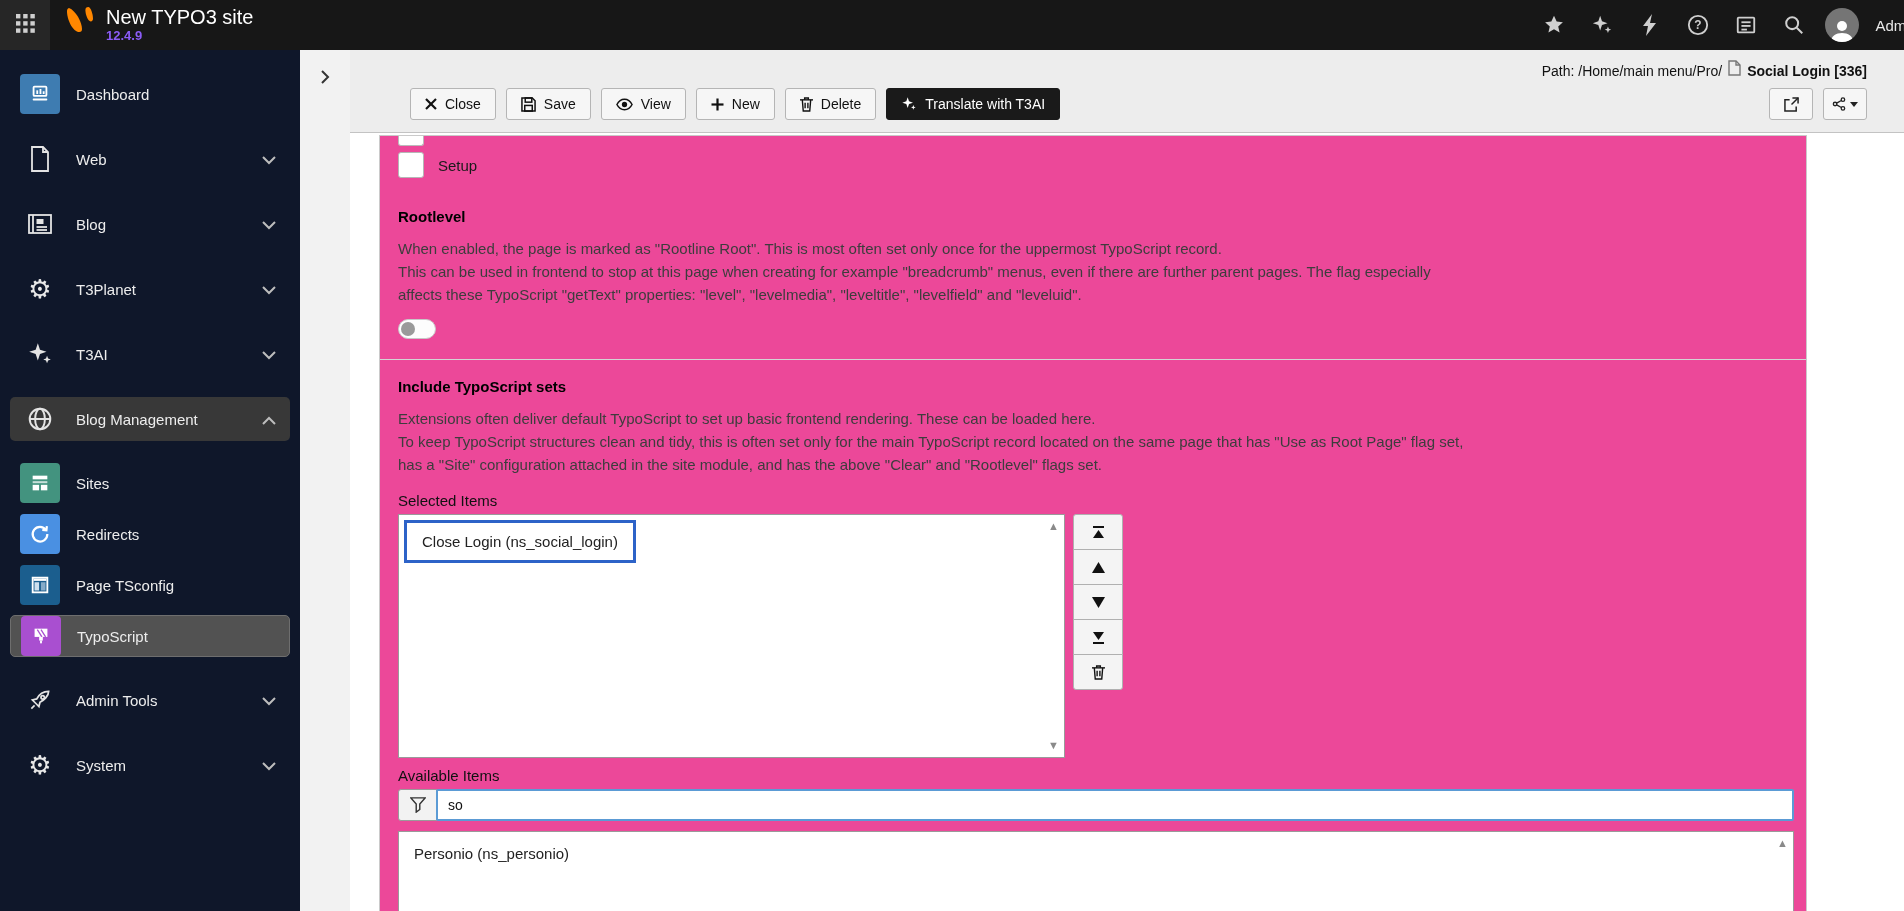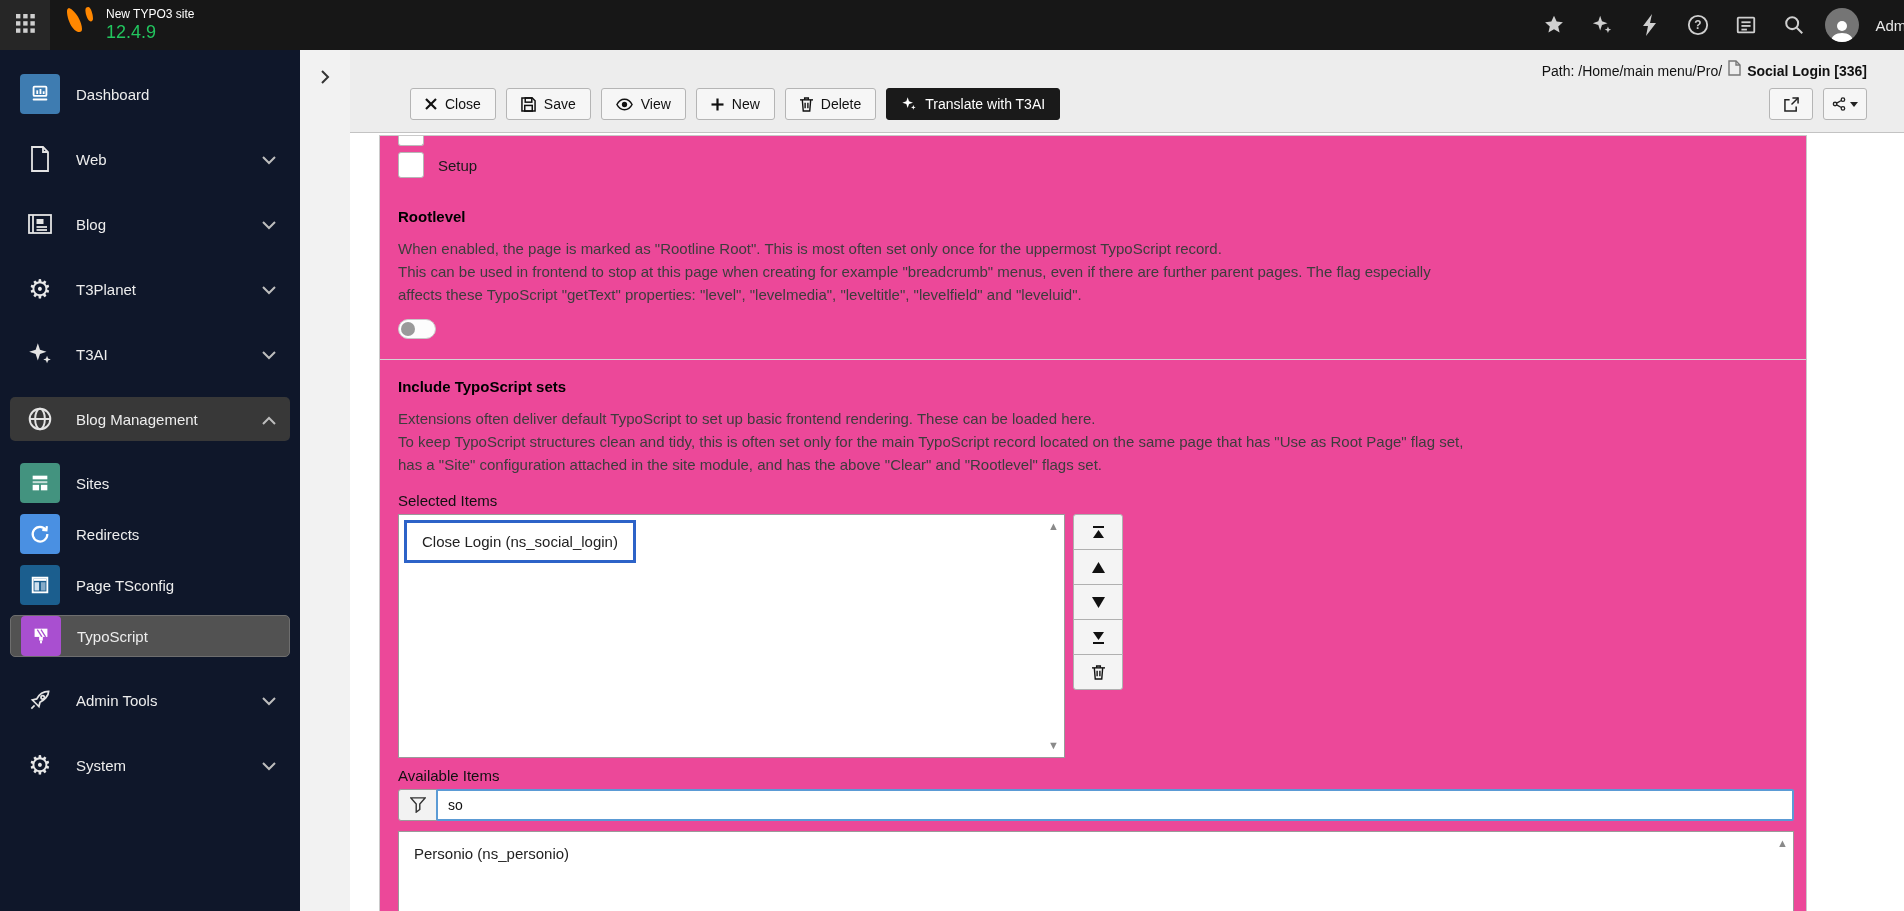--- a/index.html
+++ b/index.html
@@ -6,22 +6,22 @@
   html,body { width:1904px; height:911px; overflow:hidden;
     font-family:"Liberation Sans", sans-serif; background:#fff; }
 
   
   .topbar { position:absolute; left:0; top:0; width:1904px; height:50px;
     background:#171717; display:flex; align-items:center; overflow:hidden; }
   .grid-btn { width:50px; height:50px; background:#262626; display:flex;
     align-items:center; justify-content:center; cursor:pointer; flex:0 0 auto; }
   .brand { display:flex; align-items:center; gap:12px; padding:0 16px; height:50px; }
   .brand-txt { line-height:1.15; }
-  .brand-title { color:#fff; font-size:12px; }
-  .brand-version { color:#22c55e; font-size:18px; }
+  .brand-title { color:#fff; font-size:20px; }
+  .brand-version { color:#8b5cf6; font-size:13px;font-weight:bold; }
   .topbar-spacer { flex:1; }
   .topbar-right { display:flex; align-items:center; gap:14px; padding-right:0; }
   .tb-icon { width:34px; height:34px; display:flex; align-items:center;
     justify-content:center; color:#c9c9c9; cursor:pointer; }
   .avatar { width:34px; height:34px; border-radius:50%; background:#757575;
     display:flex; align-items:flex-end; justify-content:center; overflow:hidden; }
   .user-name { color:#e8e8e8; font-size:15px; margin:0 -14px 0 2px; white-space:nowrap; }
 
   
   .layout { position:absolute; left:0; top:50px; width:1904px; height:861px; display:flex; }

